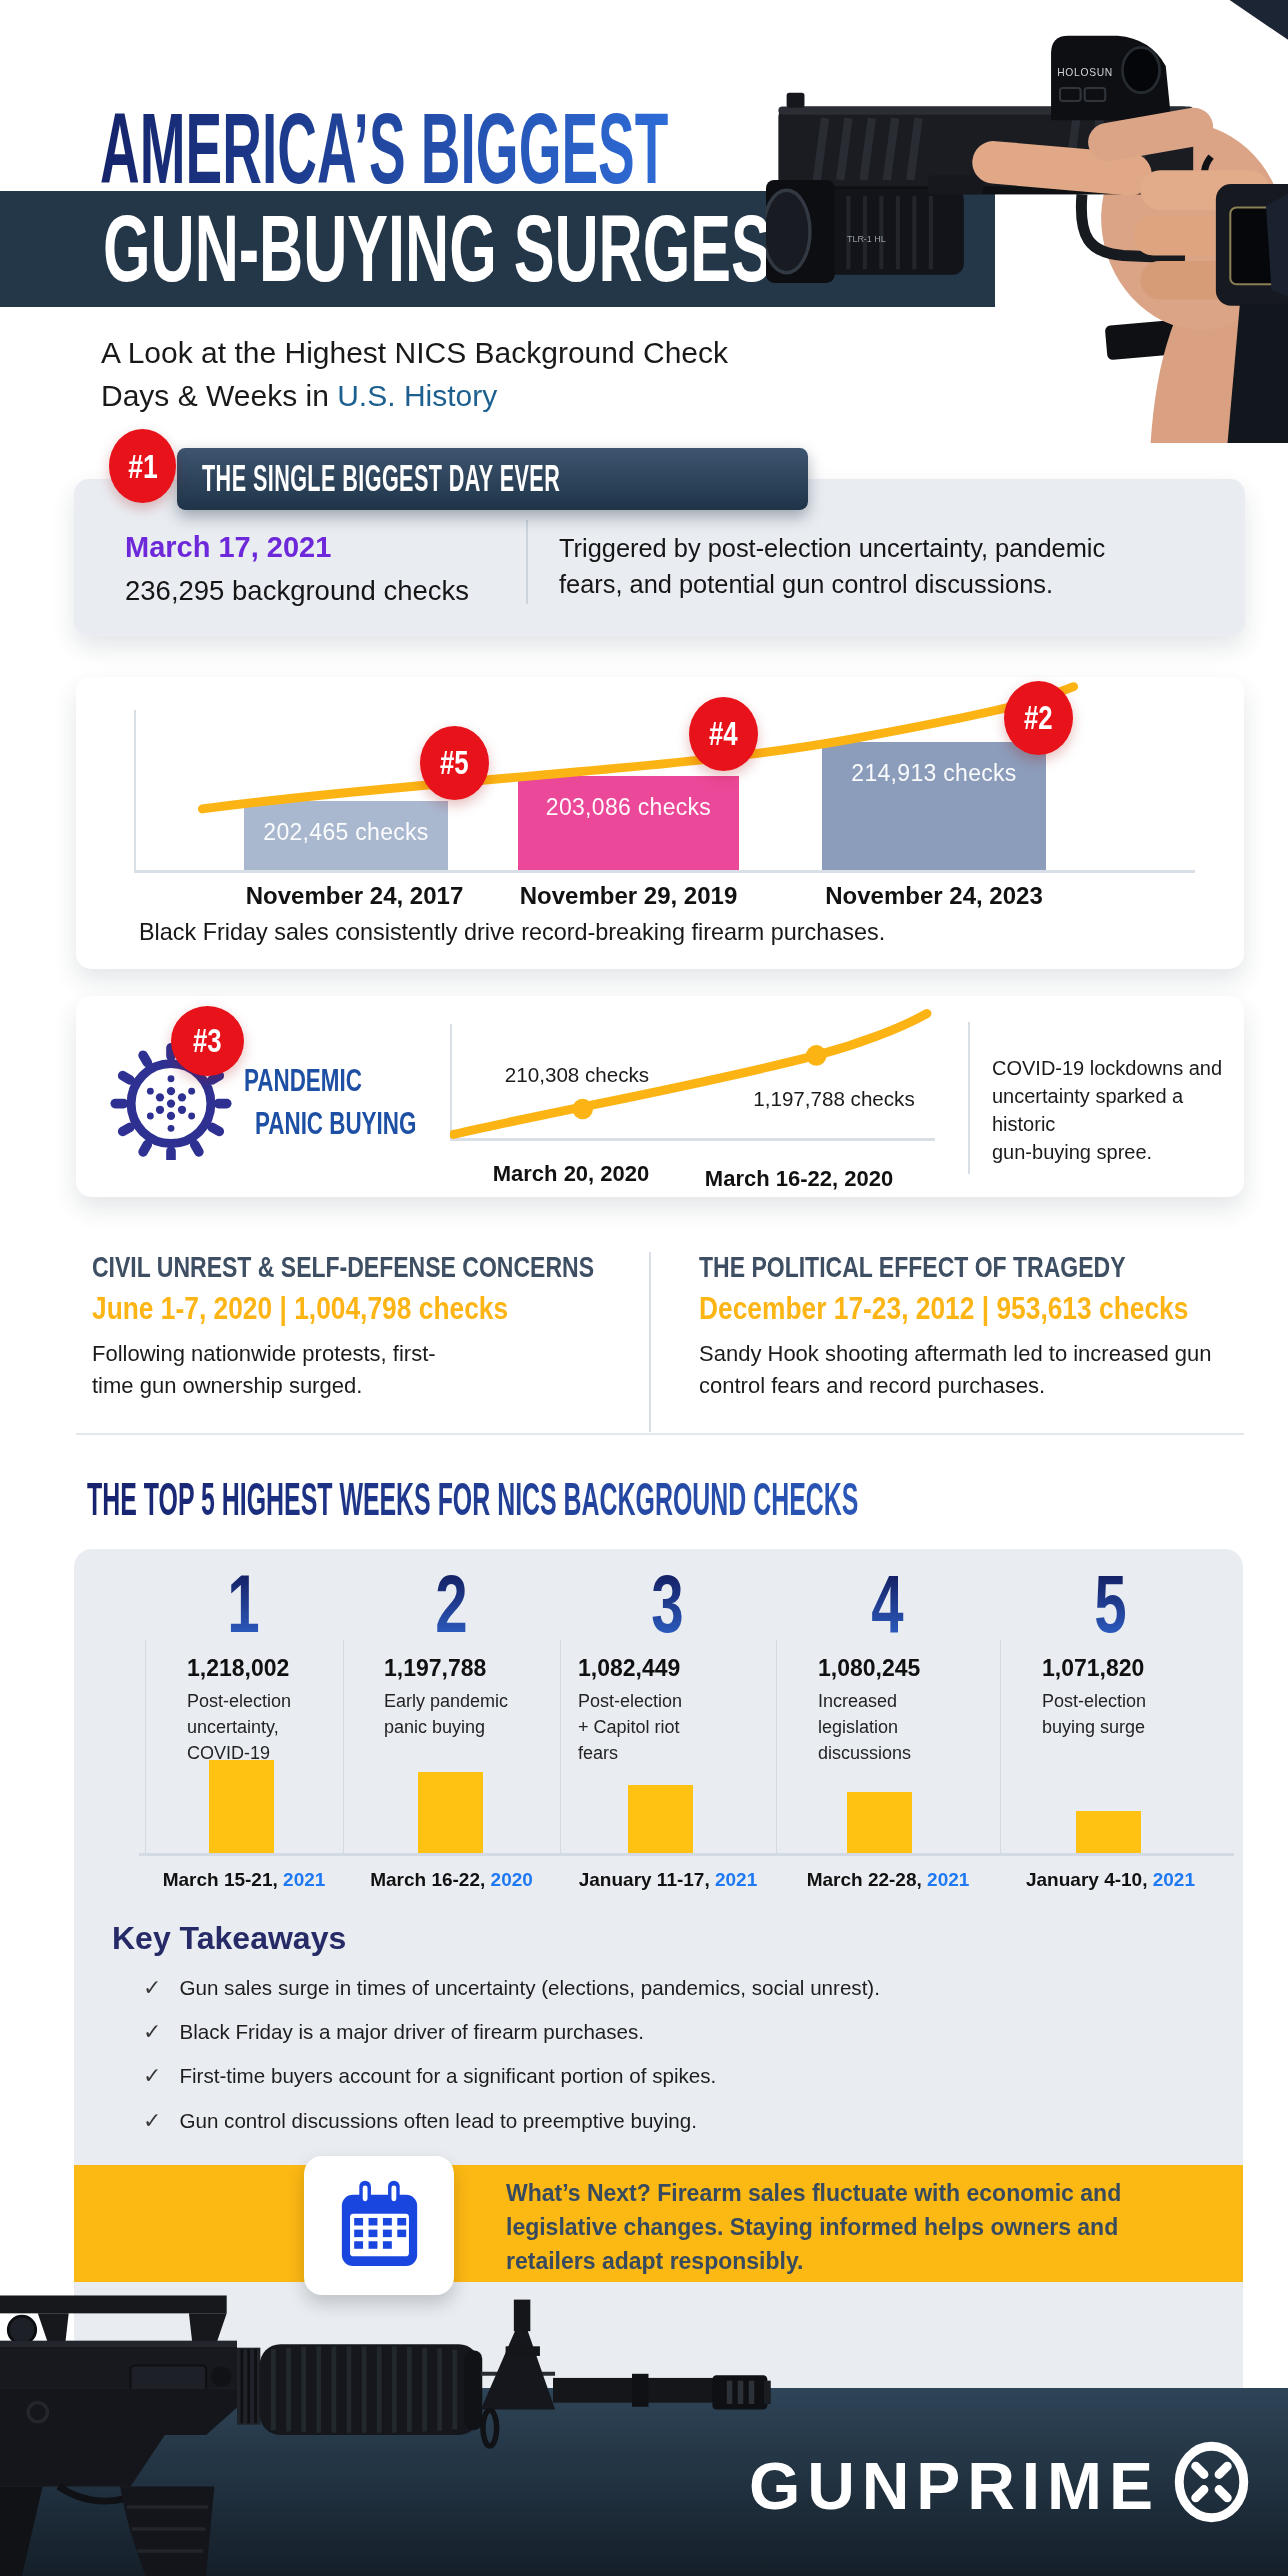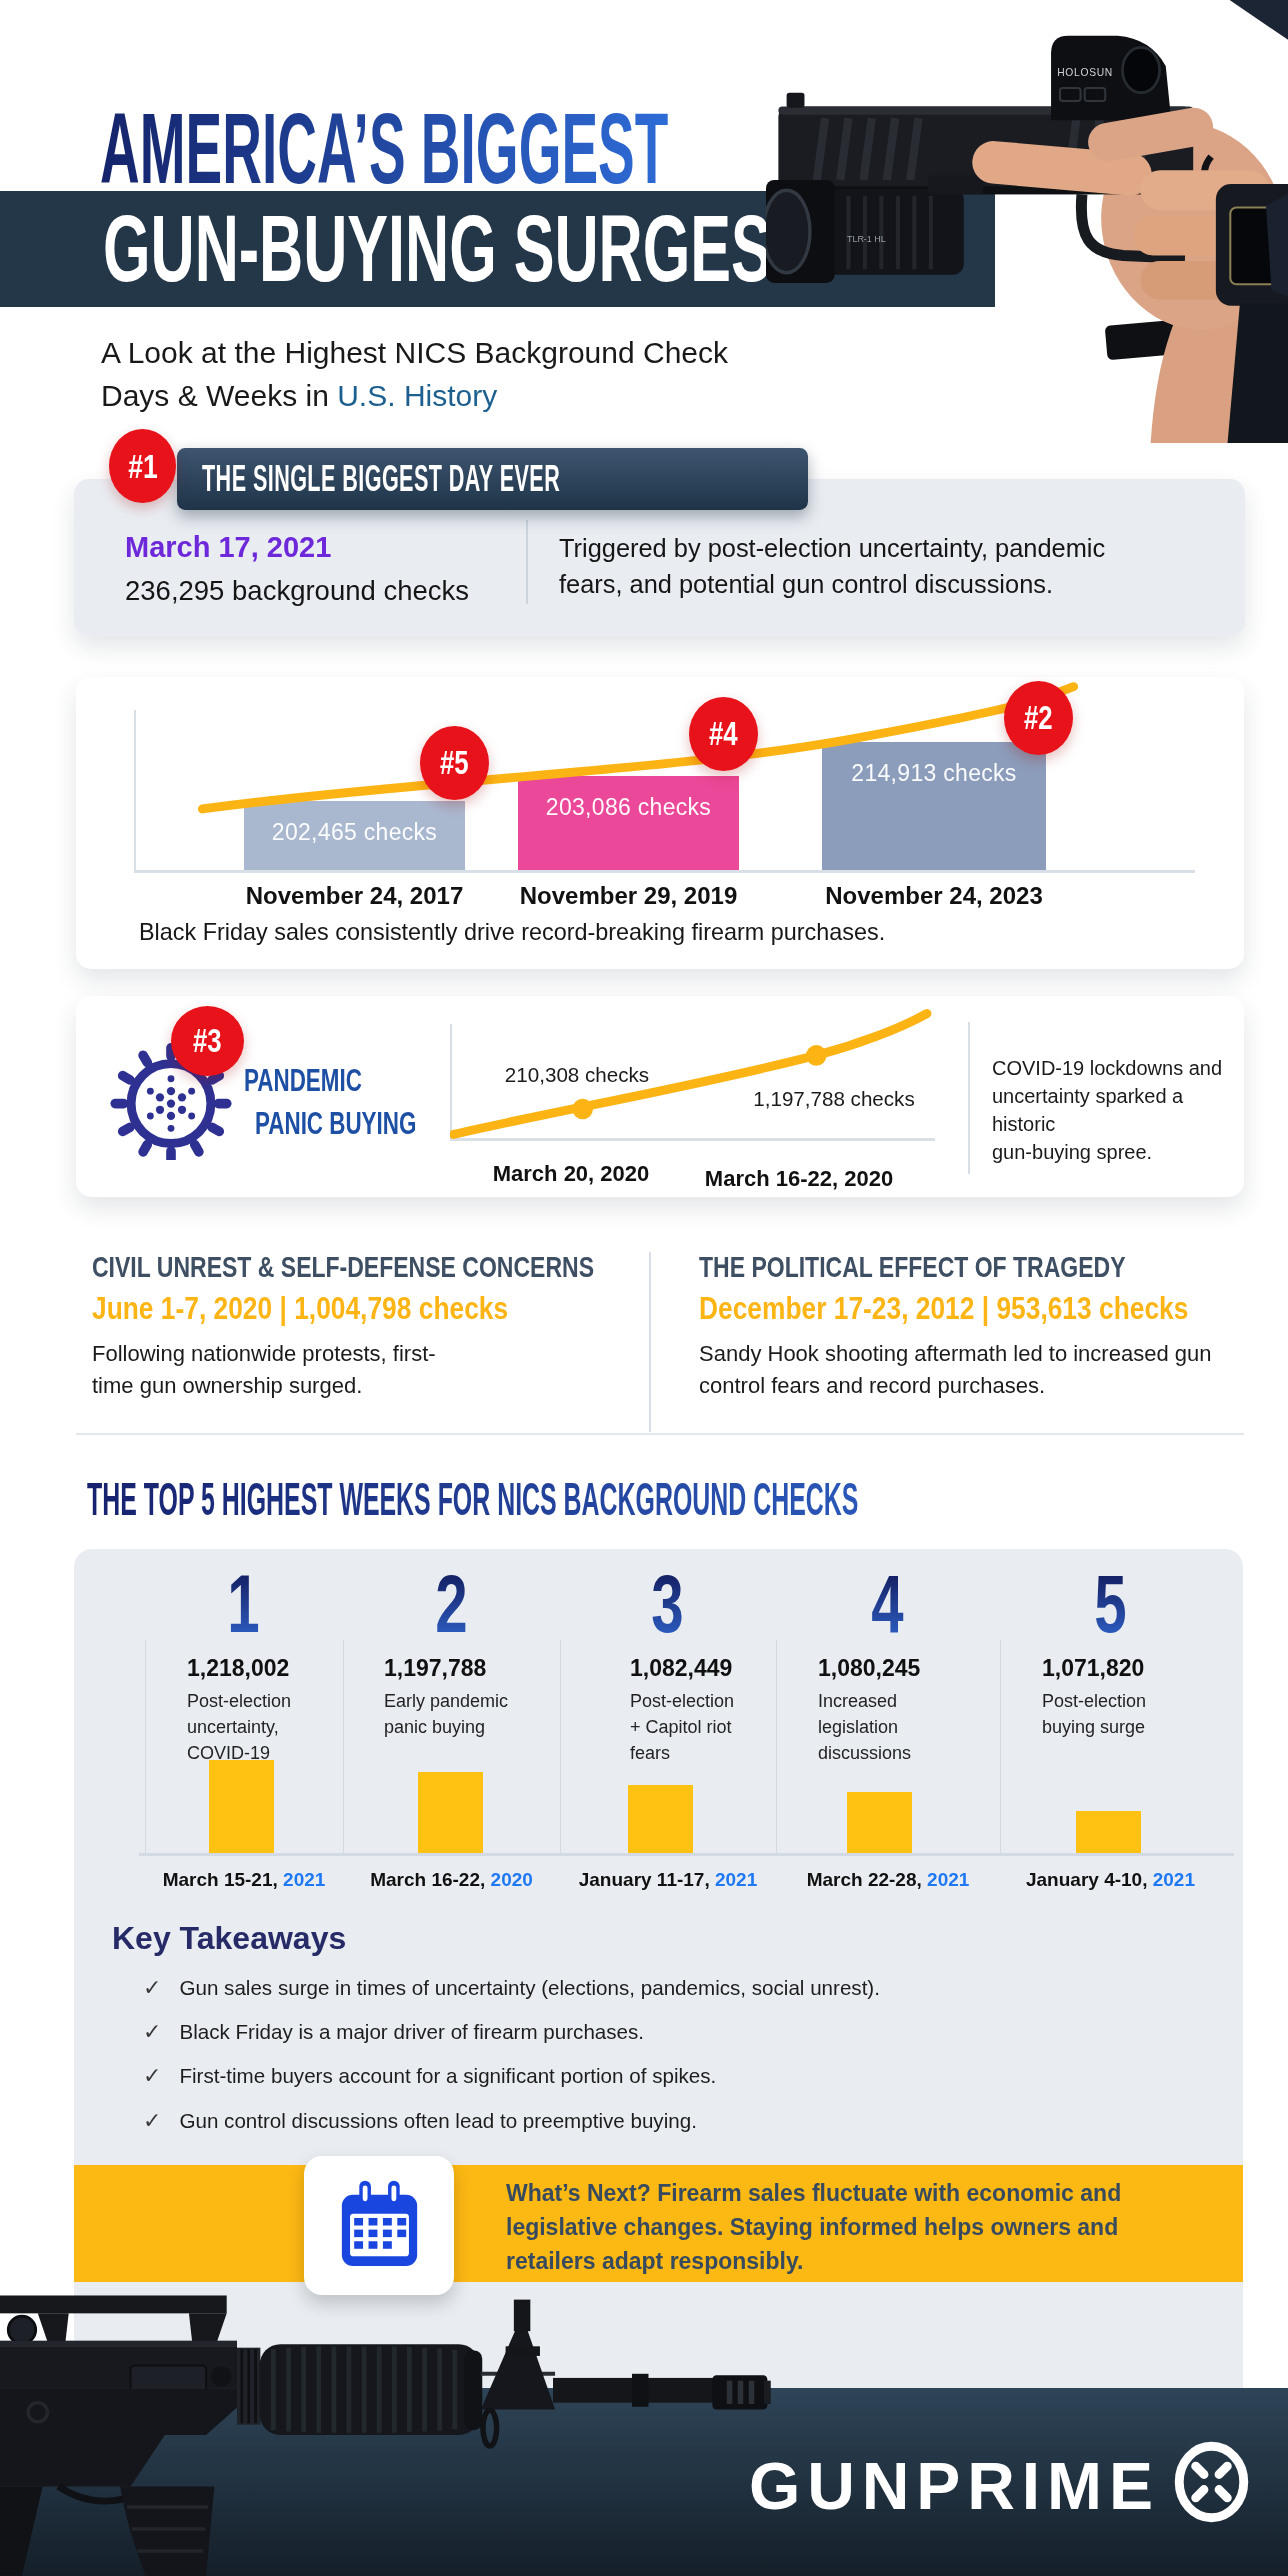--- a/index.html
+++ b/index.html
@@ -35,21 +35,21 @@
   .c1-div{left:452px;top:41px;width:2.1px;height:84px;}
   .c1-desc{position:absolute;left:485px;top:51px;font-size:25.4px;line-height:36px;color:#151515;}
 
   
   .bf{left:76px;top:677px;width:1168px;height:292px;background:#ffffff;z-index:3;}
   .bf .axis-v{left:58px;top:33px;width:2.1px;height:161px;background:#d9dfe7;}
   .bf .axis-h{left:58px;top:193px;width:1061px;height:2.7px;background:#d9dfe7;}
   .bf-chart{position:absolute;left:0;top:0;width:1168px;height:193px;}
   .bfbar{position:absolute;bottom:0;text-align:center;color:#fff;}
   .bfbar span{display:block;padding-top:18px;font-size:23px;letter-spacing:0.3px;opacity:.96;}
-  .bb1{left:168px;width:221px;background:#aab8cf;}
+  .bb1{left:168px;width:204px;background:#aab8cf;}
   .bb2{left:442px;width:221px;background:#ec4899;}
   .bb3{left:746px;width:224px;background:#8c9dbb;}
   .bf-curve{position:absolute;left:0;top:0;z-index:4;}
   .bf5{left:344px;top:49px;width:69px;height:74px;font-size:33px;}
   .bf4{left:613px;top:20px;width:69px;height:74px;font-size:33px;}
   .bf2{left:928px;top:4.1px;width:69px;height:74px;font-size:33px;}
   .bfdate{position:absolute;top:205px;text-align:center;font-size:24px;font-weight:700;color:#111;}
   .bd1{left:168px;width:221px;} .bd2{left:442px;width:221px;} .bd3{left:746px;width:224px;}
   .bf-caption{position:absolute;left:63px;top:242px;font-size:23.4px;color:#171717;}
 
@@ -355,21 +355,21 @@
         <div>COVID-19</div>
       </div>
     </div>
     <div class="t5stat" style="left:310px">
       <div class="val">1,197,788</div>
       <div class="dsc">
         <div>Early pandemic</div>
         <div>panic buying</div>
       </div>
     </div>
-    <div class="t5stat" style="left:556px">
+    <div class="t5stat" style="left:504px">
       <div class="val">1,082,449</div>
       <div class="dsc">
         <div>Post-election</div>
         <div>+ Capitol riot</div>
         <div>fears</div>
       </div>
     </div>
     <div class="t5stat" style="left:744px">
       <div class="val">1,080,245</div>
       <div class="dsc">

